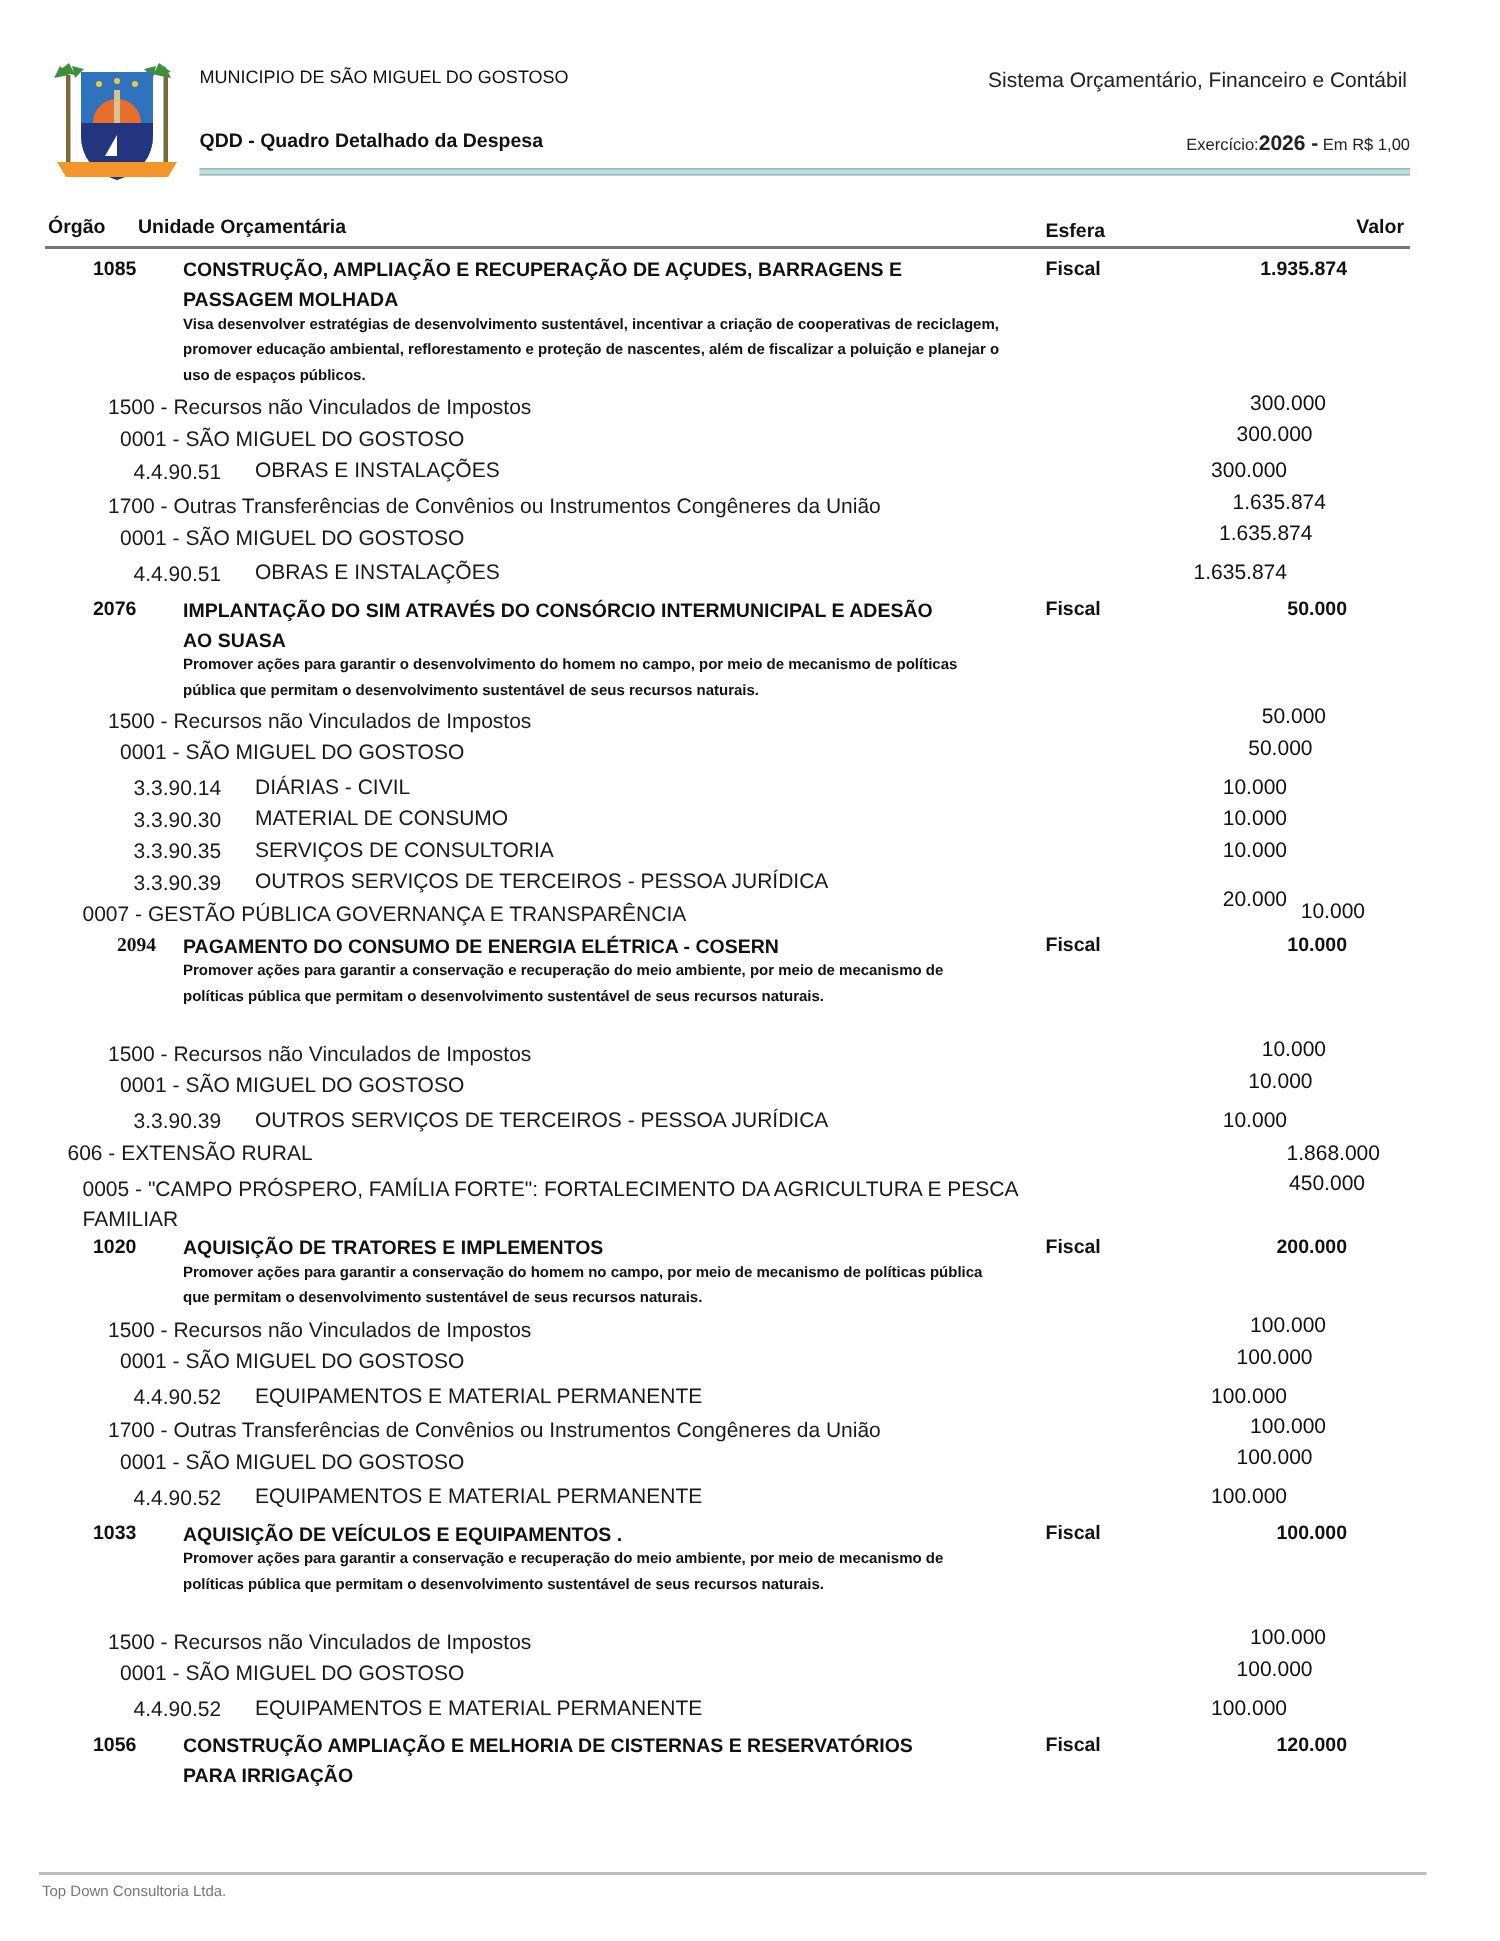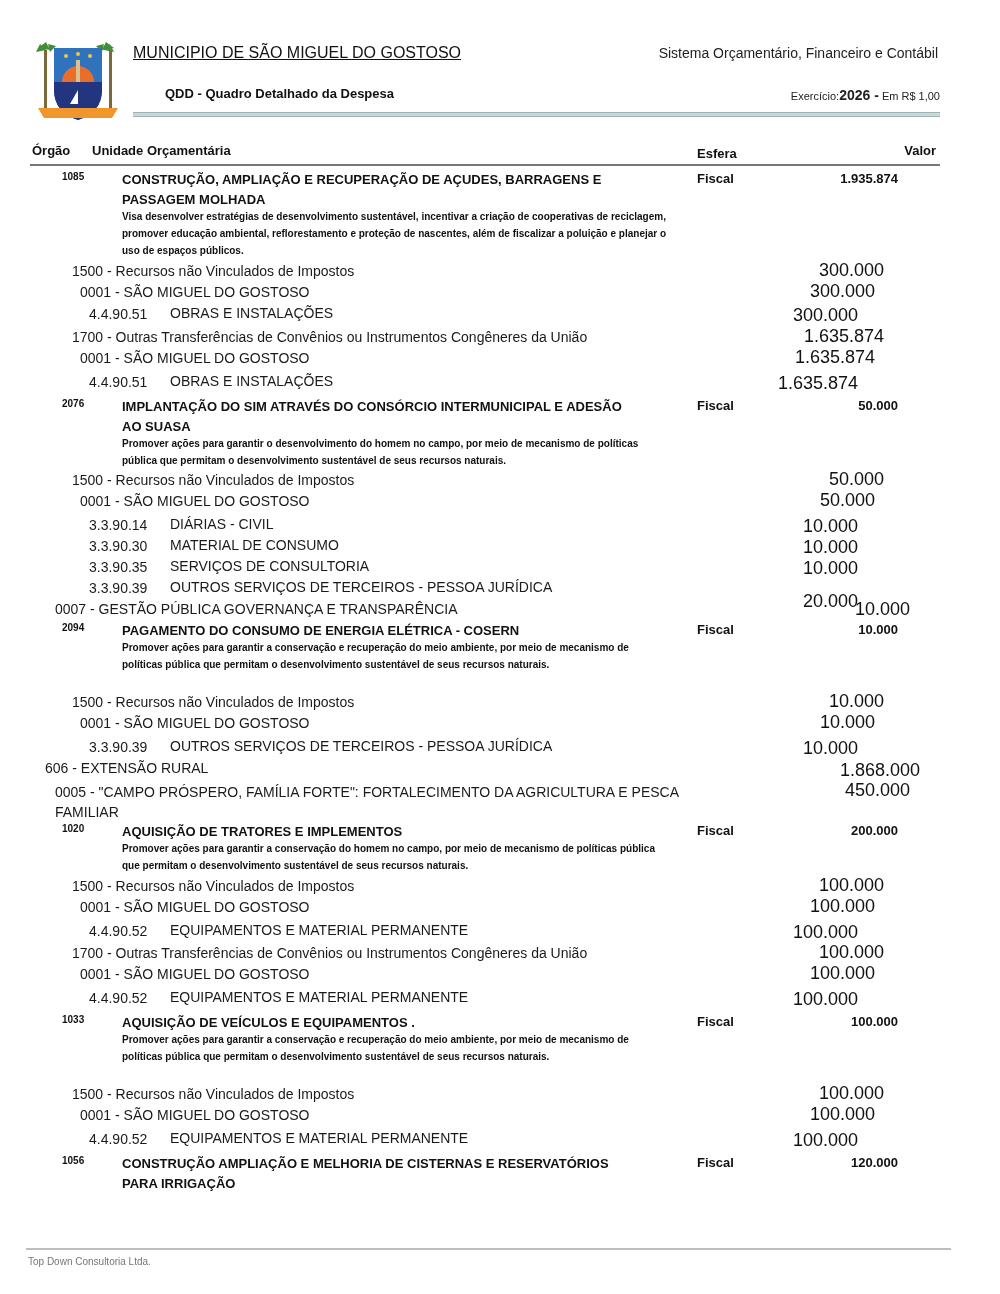--- a/index.html
+++ b/index.html
@@ -1,33 +1,33 @@
 <!DOCTYPE html>
 <html><head>
 <meta charset="utf-8">
 <style>
   html, body { margin:0; padding:0; background:#ffffff; }
   body { width:1000px; height:1294px; position:relative; font-family:"Liberation Sans", sans-serif; color:#111; overflow:hidden; }
   .abs { position:absolute; white-space:nowrap; }
   .logo { position:absolute; left:26px; top:34px; width:104px; height:96px; }
-  .hdr-title { left:133px; top:44px; font-size:16px; color:#111;text-decoration:underline; }
-  .hdr-sub { left:133px; top:86px; font-size:13px; font-weight:bold;margin-left:32px; }
+  .hdr-title { left:133px; top:44px; font-size:12px; color:#111; }
+  .hdr-sub { left:133px; top:86px; font-size:13px; font-weight:bold; }
   .hdr-sys { right:62px; top:45px; font-size:14px; color:#222; }
   .hdr-ex { right:60px; top:87px; font-size:11px; color:#222; }
   .hdr-ex b { font-size:14px; }
   .hdr-bar { position:absolute; left:133px; top:112px; width:807px; height:3px; background:#b7dfe0; border-top:1px solid #a9b0b4; border-bottom:1px solid #a9b0b4; }
   .col-h { top:143px; font-size:13px; font-weight:bold; }
   .col-line { position:absolute; left:30px; top:164px; width:910px; height:2px; background:#777; }
   .row { font-size:14px; color:#1a1a1a; }
-  .code { font-size:10px; font-weight:bold; }
+  .code { font-size:13px; font-weight:bold; }
   .title { font-size:13px; font-weight:bold; line-height:20px; white-space:normal; width:520px; }
   .desc { font-size:10px; font-weight:bold; line-height:17px; white-space:normal; width:545px; }
   .esfera { font-size:13px; font-weight:bold;text-align:center; }
   .val-b { font-size:13px; font-weight:bold; text-align:right; width:120px; }
-  .val { font-size:18px; text-align:right; width:120px; }
+  .val { font-size:14px; text-align:right; width:120px; }
   .foot-line { position:absolute; left:26px; top:1248px; width:925px; height:2px; background:#bdbdbd; }
   .foot { left:28px; top:1256px; font-size:10px; color:#777; }
 </style>
 </head>
 <body>
 
 <div class="logo">
   <svg width="104" height="96" viewBox="0 0 104 96">
 
     <g fill="#3f8f3a">
@@ -131,21 +131,21 @@
     <div>
       <div class="abs row" style="left:89px; top:580px;">3.3.90.39</div>
       <div class="abs row" style="left:170px; top:579px;">OUTROS SERVIÇOS DE TERCEIROS - PESSOA JURÍDICA</div>
       <div class="abs val" style="left:738px; top:579px;margin-top:12px;">20.000</div>
     </div>
     <div>
       <div class="abs row" style="left:55px; top:601px; ">0007 - GESTÃO PÚBLICA GOVERNANÇA E TRANSPARÊNCIA</div>
       <div class="abs val" style="left:790px; top:599px;">10.000</div>
     </div>
     <div>
-      <div class="abs code" style="left:62px; top:622px;">2094</div>
+      <div class="abs code" style="left:78px; top:622px;font-family:Liberation Serif, serif;">2094</div>
       <div class="abs title" style="left:122px; top:621px;">PAGAMENTO DO CONSUMO DE ENERGIA ELÉTRICA - COSERN</div>
       <div class="abs desc" style="left:122px; top:639px;">Promover ações para garantir a conservação e recuperação do meio ambiente, por meio de mecanismo de políticas pública que permitam o desenvolvimento sustentável de seus recursos naturais.</div>
       <div class="abs esfera" style="left:697px; top:622px;">Fiscal</div>
       <div class="abs val-b" style="left:778px; top:622px;">10.000</div>
     </div>
     <div>
       <div class="abs row" style="left:72px; top:694px;">1500 - Recursos não Vinculados de Impostos</div>
       <div class="abs val" style="left:764px; top:691px;">10.000</div>
     </div>
     <div>

